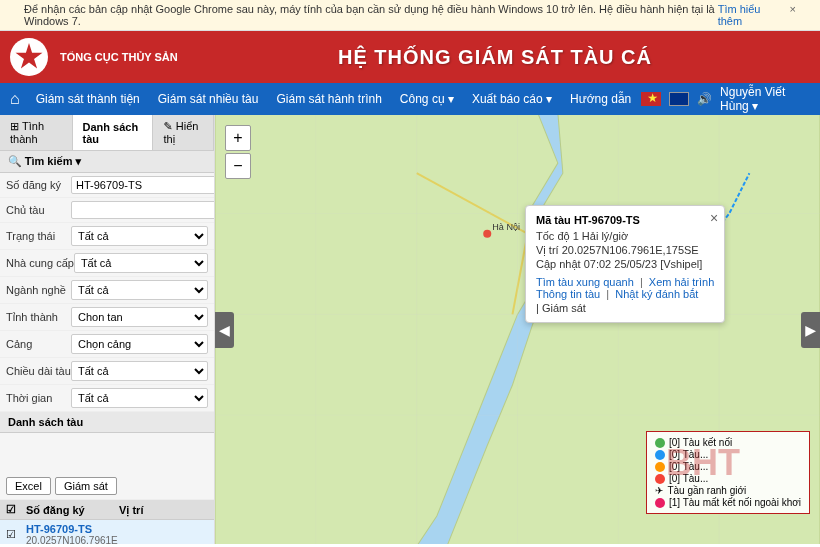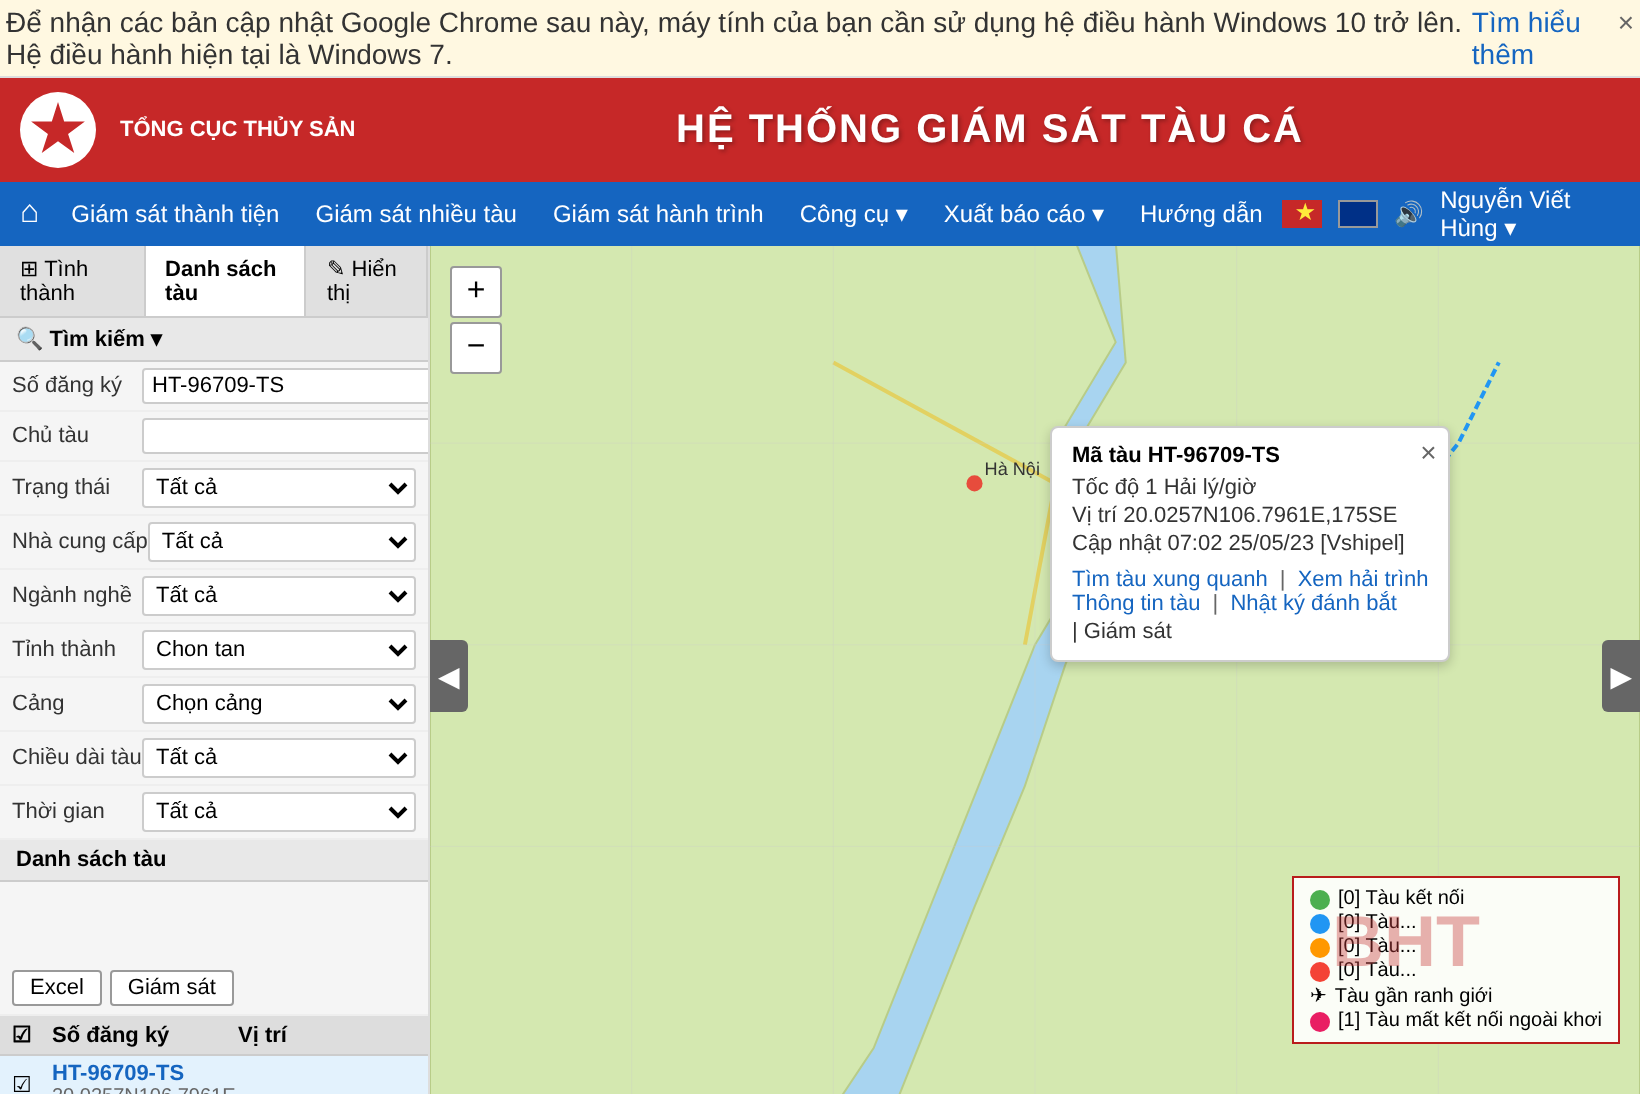--- a/index.html
+++ b/index.html
@@ -2,22 +2,22 @@
 <html><head>
   <meta charset="utf-8">
   <style>
     * { box-sizing: border-box; margin: 0; padding: 0; }
     body { font-family: Arial, sans-serif; font-size: 12px; background: #fff; width: 820px; height: 547px; overflow: hidden; }
 
     
     .notif-bar {
       background: #fff8e1;
       border-bottom: 1px solid #ddd;
-      font-size: 14px;
-      padding: 3px 3px;
+      font-size: 11px;
+      padding: 3px 24px;
       display: flex;
       justify-content: space-between;
       align-items: center;
       color: #333;
     }
     .notif-bar a { color: #1565c0; text-decoration: none; }
     .notif-close { cursor: pointer; color: #666; }
 
     
     .header {

